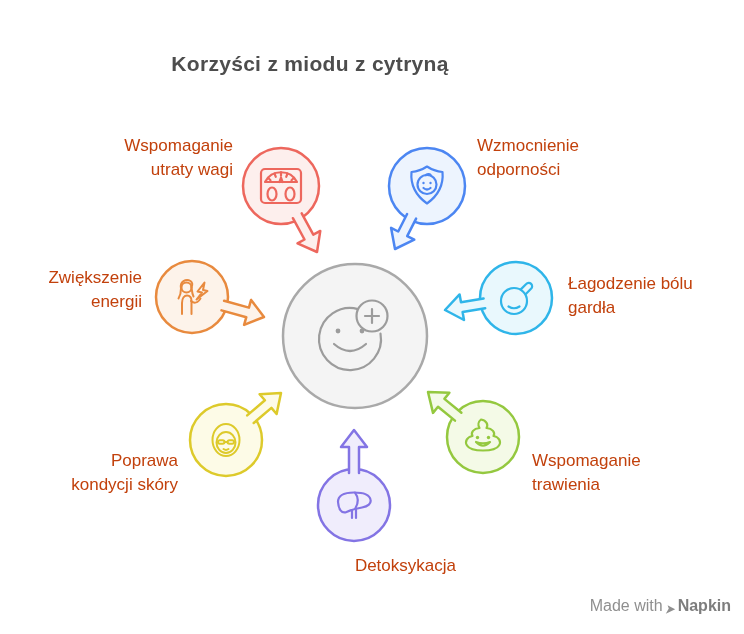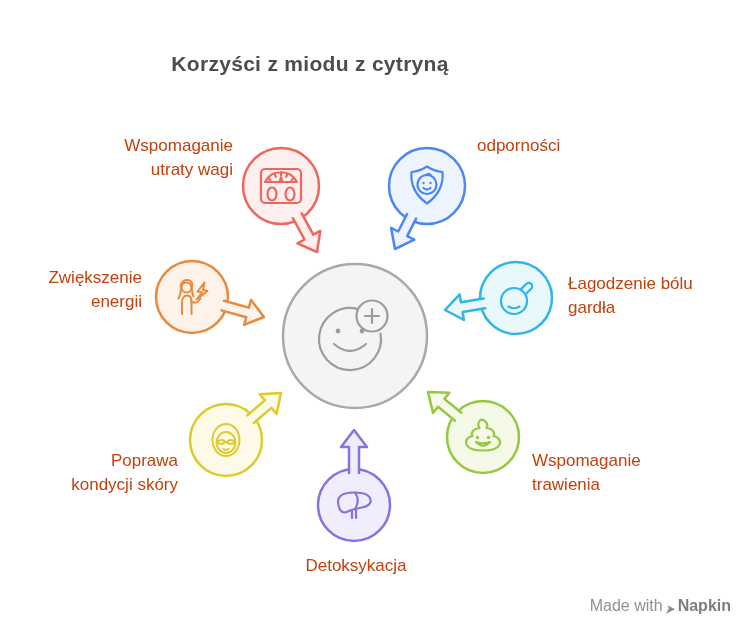--- a/index.html
+++ b/index.html
@@ -7,21 +7,21 @@
     width:744px;height:634px;position:relative;background:#ffffff;
     font-family:"Liberation Sans",sans-serif;overflow:hidden;
   }
   .title{
     position:absolute;top:52px;left:0;width:620px;text-align:center;
     font-size:21px;font-weight:bold;color:#4d4d4d;letter-spacing:.3px;
   }
   svg.diagram{position:absolute;left:0;top:0}
   .label{position:absolute;font-size:17px;line-height:24px;color:#c2410c}
   .label span{display:block}
-  .r{text-align:right}.l{text-align:left}.c{text-align:center}
+  .r{text-align:right}.l{text-align:left}.c{text-align:right}
   .watermark{
     position:absolute;right:13px;bottom:19px;font-size:16px;color:#8f8f8f;
     display:flex;align-items:flex-end;gap:2px;
   }
   .watermark b{font-weight:bold;color:#7d7d7d}
 </style>
 </head>
 <body>
 
 <div class="title">Korzyści z miodu z cytryną</div>
@@ -124,20 +124,21 @@
     </g>
   </g>
 </svg>
 
 <div class="label r" style="top:134px; right:511px;">
   <span>Wspomaganie</span>
   <span>utraty wagi</span>
 </div>
 
 <div class="label l" style="top:134px; left:477px;">
+  <span>Wzmocnienie</span>
   <span>odporności</span>
 </div>
 
 <div class="label l" style="top:272px; left:568px;">
   <span>Łagodzenie bólu</span>
   <span>gardła</span>
 </div>
 
 <div class="label r" style="top:266px; right:602px;">
   <span>Zwiększenie</span>

